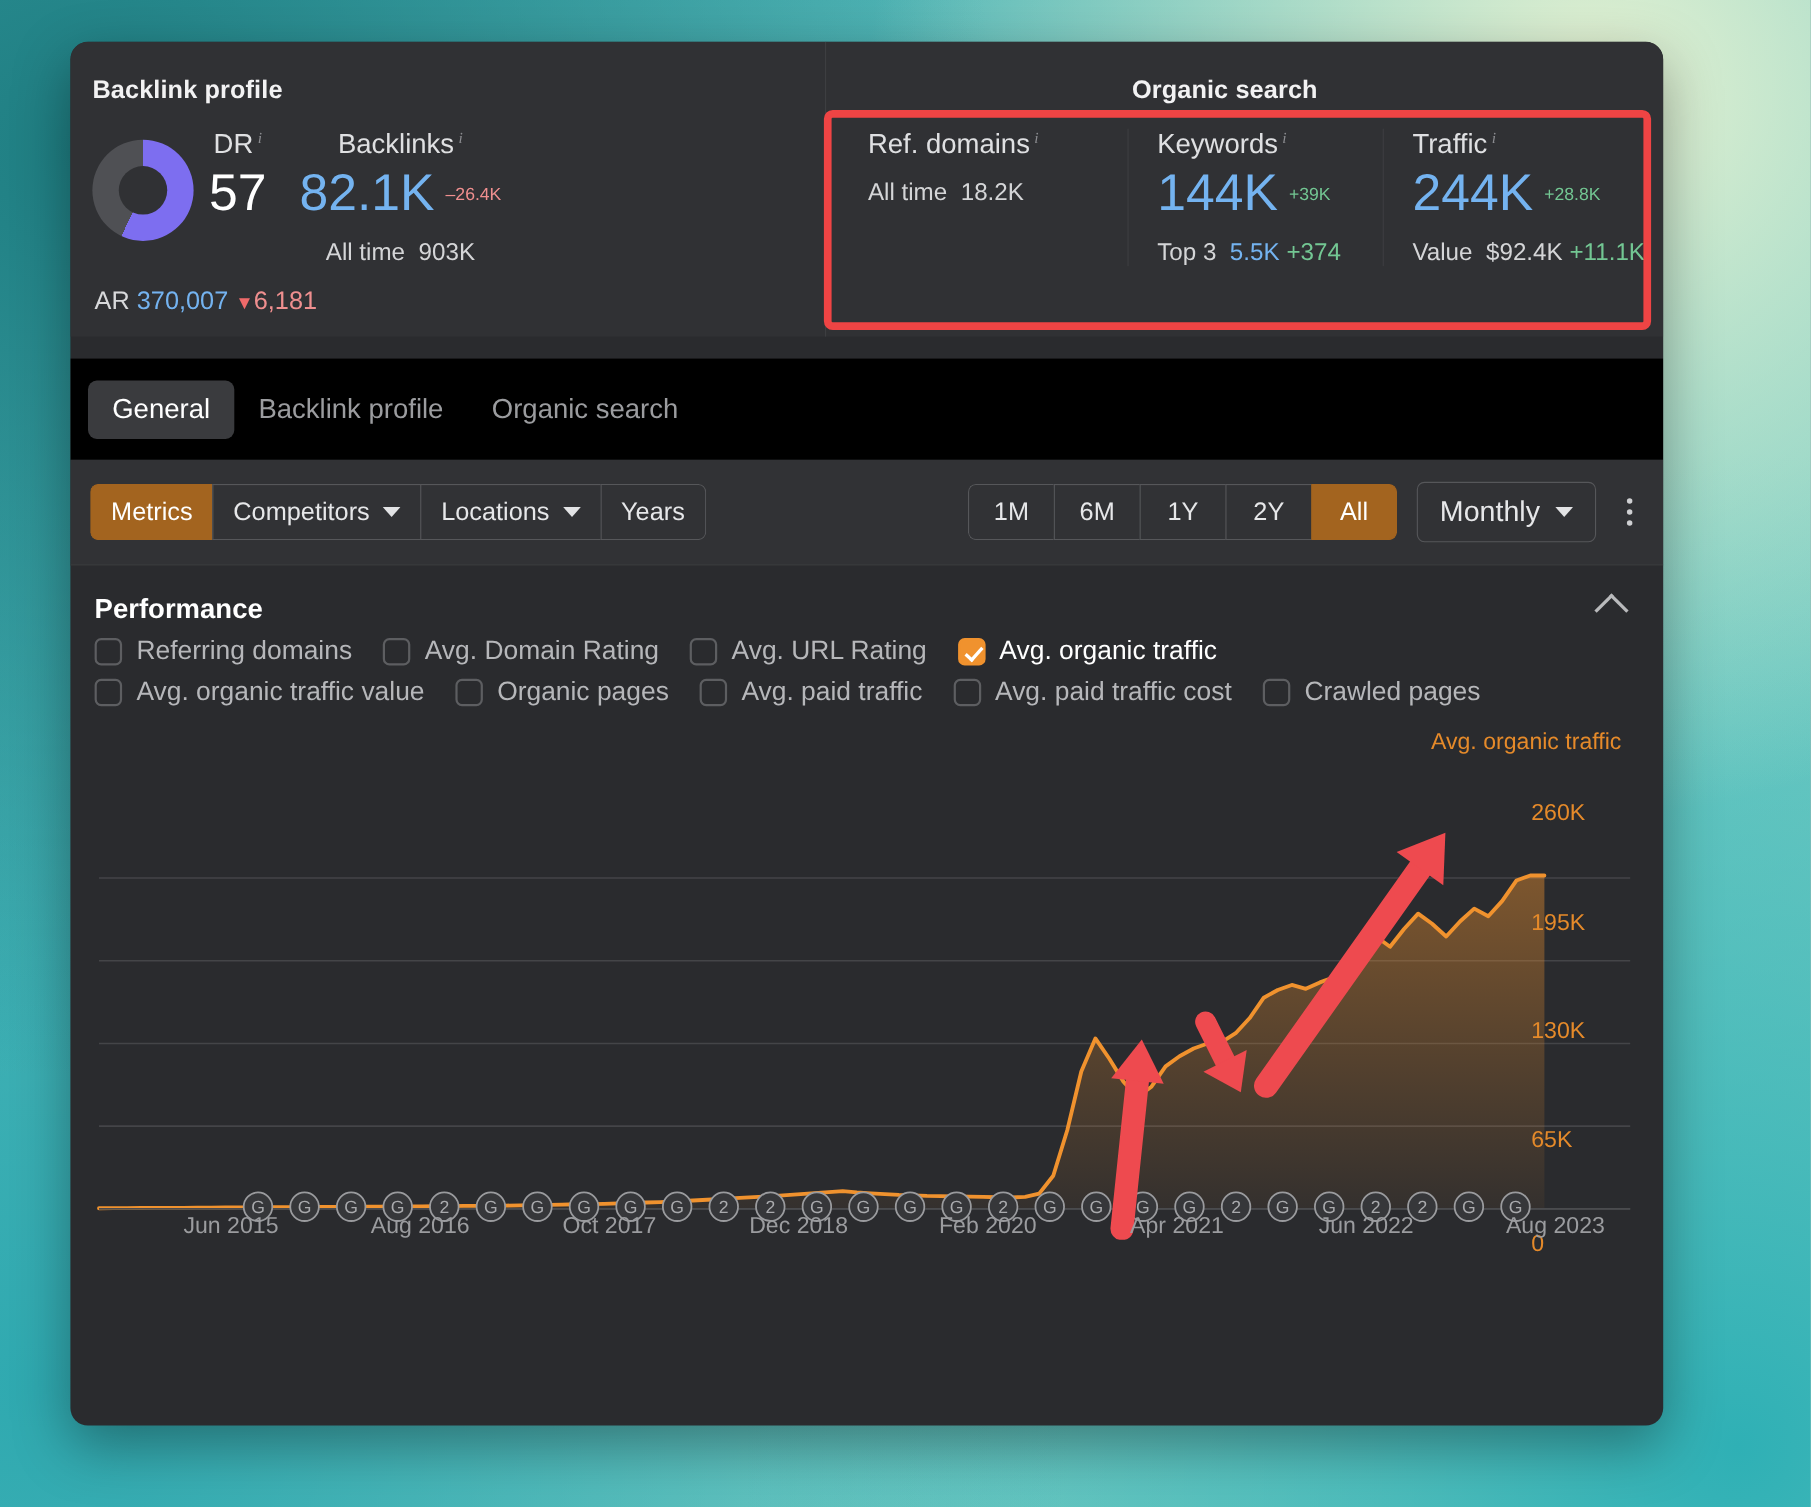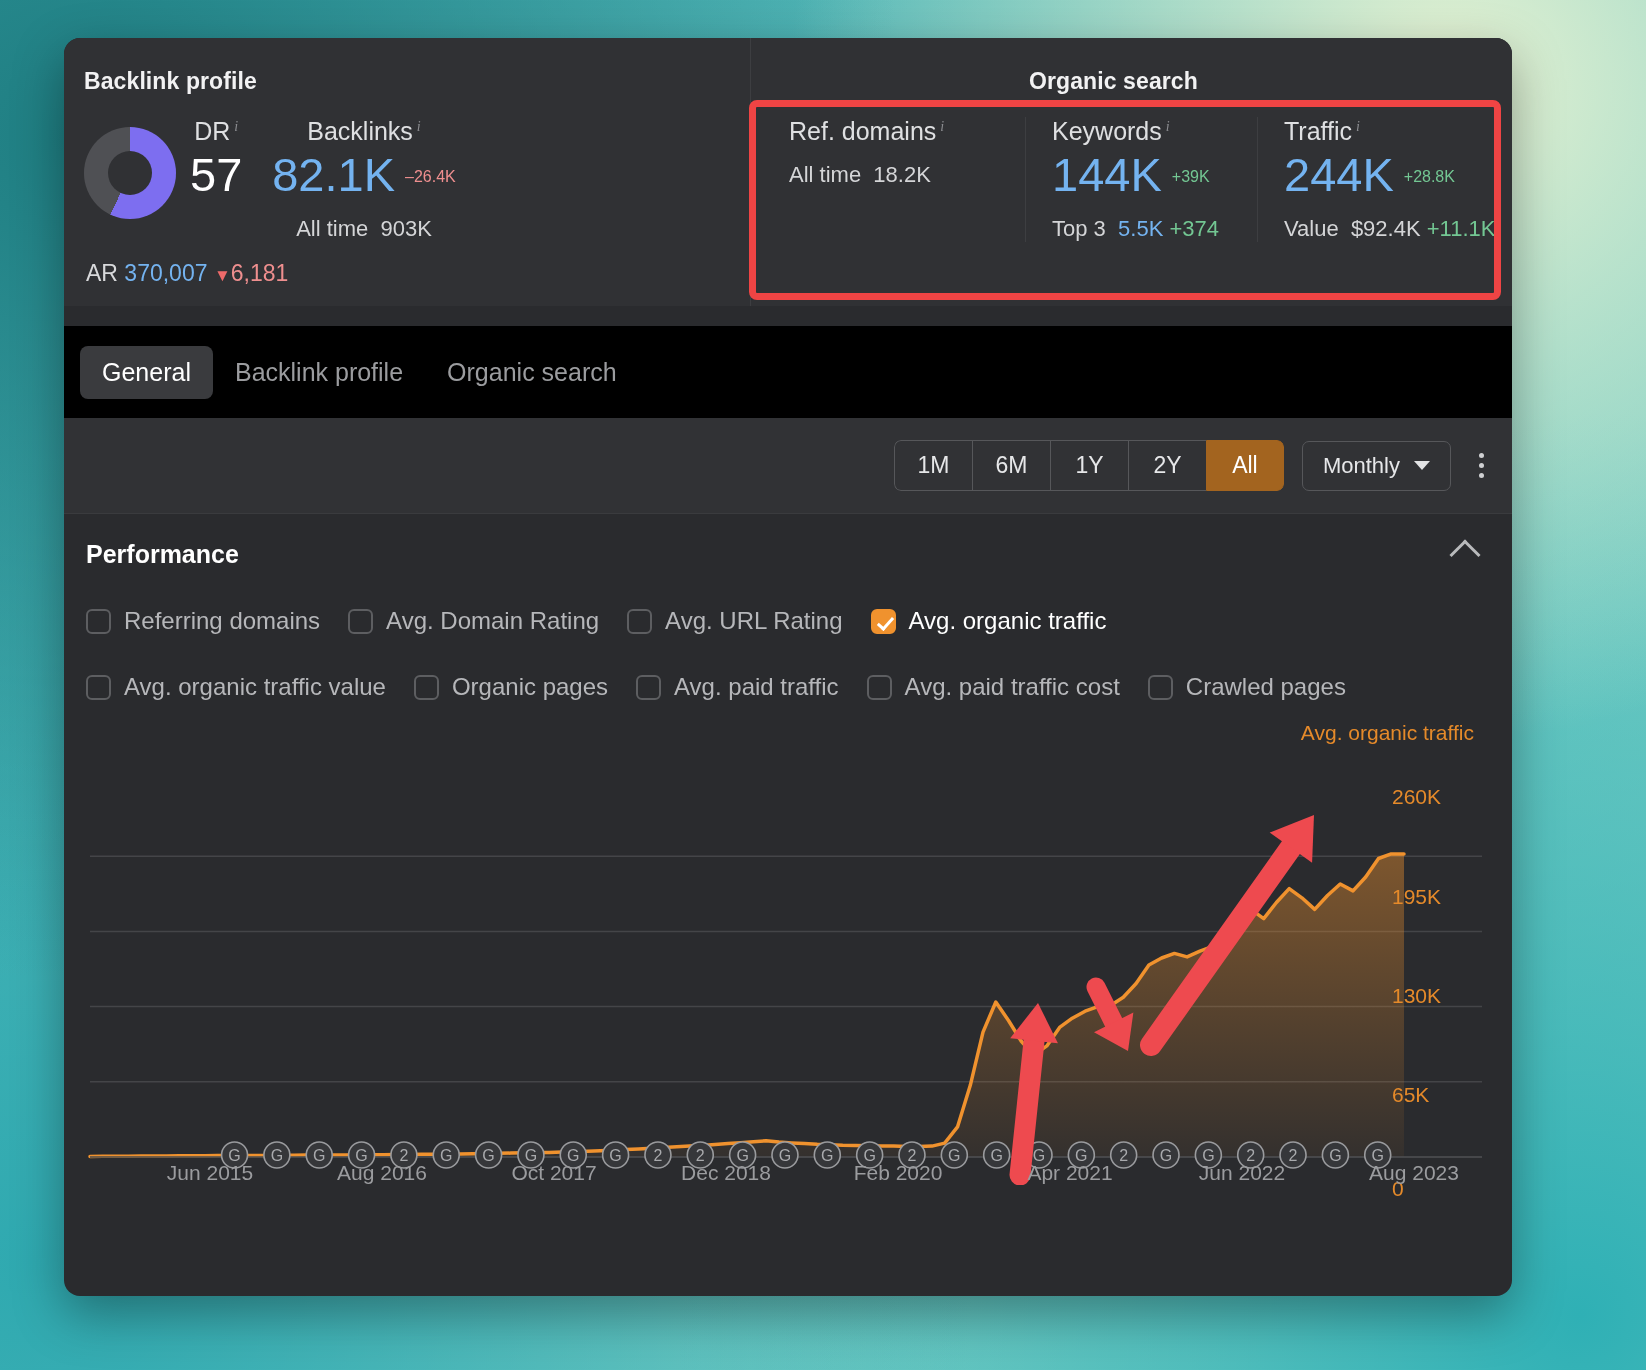--- a/index.html
+++ b/index.html
@@ -140,39 +140,39 @@
   .range-group { display: flex; border-radius: 7px; overflow: hidden; }
   .range {
     font-size: 23px; color: #e6e7e9; background: #313235;
     border: 1px solid #56575a; border-right: none;
     padding: 11px 0; width: 78px; text-align: center; cursor: pointer;
   }
   .range:first-child { border-top-left-radius: 7px; border-bottom-left-radius: 7px; }
   .range:last-child { border-right: 1px solid #56575a; border-top-right-radius: 7px; border-bottom-right-radius: 7px; }
   .range.active { background: #a3641f; border-color: #a3641f; color: #fff; }
   .dropdown {
-    font-size: 22px; color: #e6e7e9; background: #313235;
+    font-size: 26px; color: #e6e7e9; background: #313235;
     border: 1px solid #56575a; border-radius: 7px;
     padding: 11px 20px; display: flex; align-items: center; gap: 14px;
     cursor: pointer;
   }
   .kebab { display: flex; flex-direction: column; gap: 5px; padding: 6px 10px; cursor: pointer; }
   .kebab span { width: 5px; height: 5px; border-radius: 50%; background: #cfd0d2; }
 
   
   .perf { padding: 26px 22px 0 22px; }
   .perf-head { display: flex; align-items: center; }
   .perf-title { font-size: 25px; font-weight: bold; color: #ffffff; }
   .chev-up {
     margin-left: auto; width: 22px; height: 22px;
     border-left: 3px solid #b9babc; border-top: 3px solid #b9babc;
     transform: rotate(45deg); margin-right: 14px; cursor: pointer;
   }
 
-  .cb-row { display: flex; align-items: center; margin-top: 38px; }
+  .cb-row { display: flex; align-items: center; margin-top: 9px; }
   .cb-item { display: flex; align-items: center; margin-right: 28px; cursor: pointer; }
   .cb-box {
     width: 25px; height: 25px; border-radius: 6px;
     border: 2px solid #5d5e61; background: transparent; flex: none;
   }
   .cb-box.checked {
     background: #f0922e; border-color: #f0922e;
     position: relative;
   }
   .cb-box.checked::after {
@@ -260,20 +260,36 @@
     <div class="redbox"></div>
   </div>
 
   <div class="tabbar">
     <div class="tab active">General</div>
     <div class="tab">Backlink profile</div>
     <div class="tab">Organic search</div>
   </div>
 
   <div class="toolbar">
+    <div class="seg-group">
+      <div class="seg active">
+          <span>Metrics</span>
+        </div>
+      <div class="seg">
+          <span>Competitors</span>
+          <span class="caret"></span>
+        </div>
+      <div class="seg">
+          <span>Locations</span>
+          <span class="caret"></span>
+        </div>
+      <div class="seg">
+          <span>Years</span>
+        </div>
+    </div>
 
     <div class="toolbar-right">
       <div class="range-group">
         <div class="range">1M</div>
         <div class="range">6M</div>
         <div class="range">1Y</div>
         <div class="range">2Y</div>
         <div class="range active">All</div>
       </div>
       <div class="dropdown">

